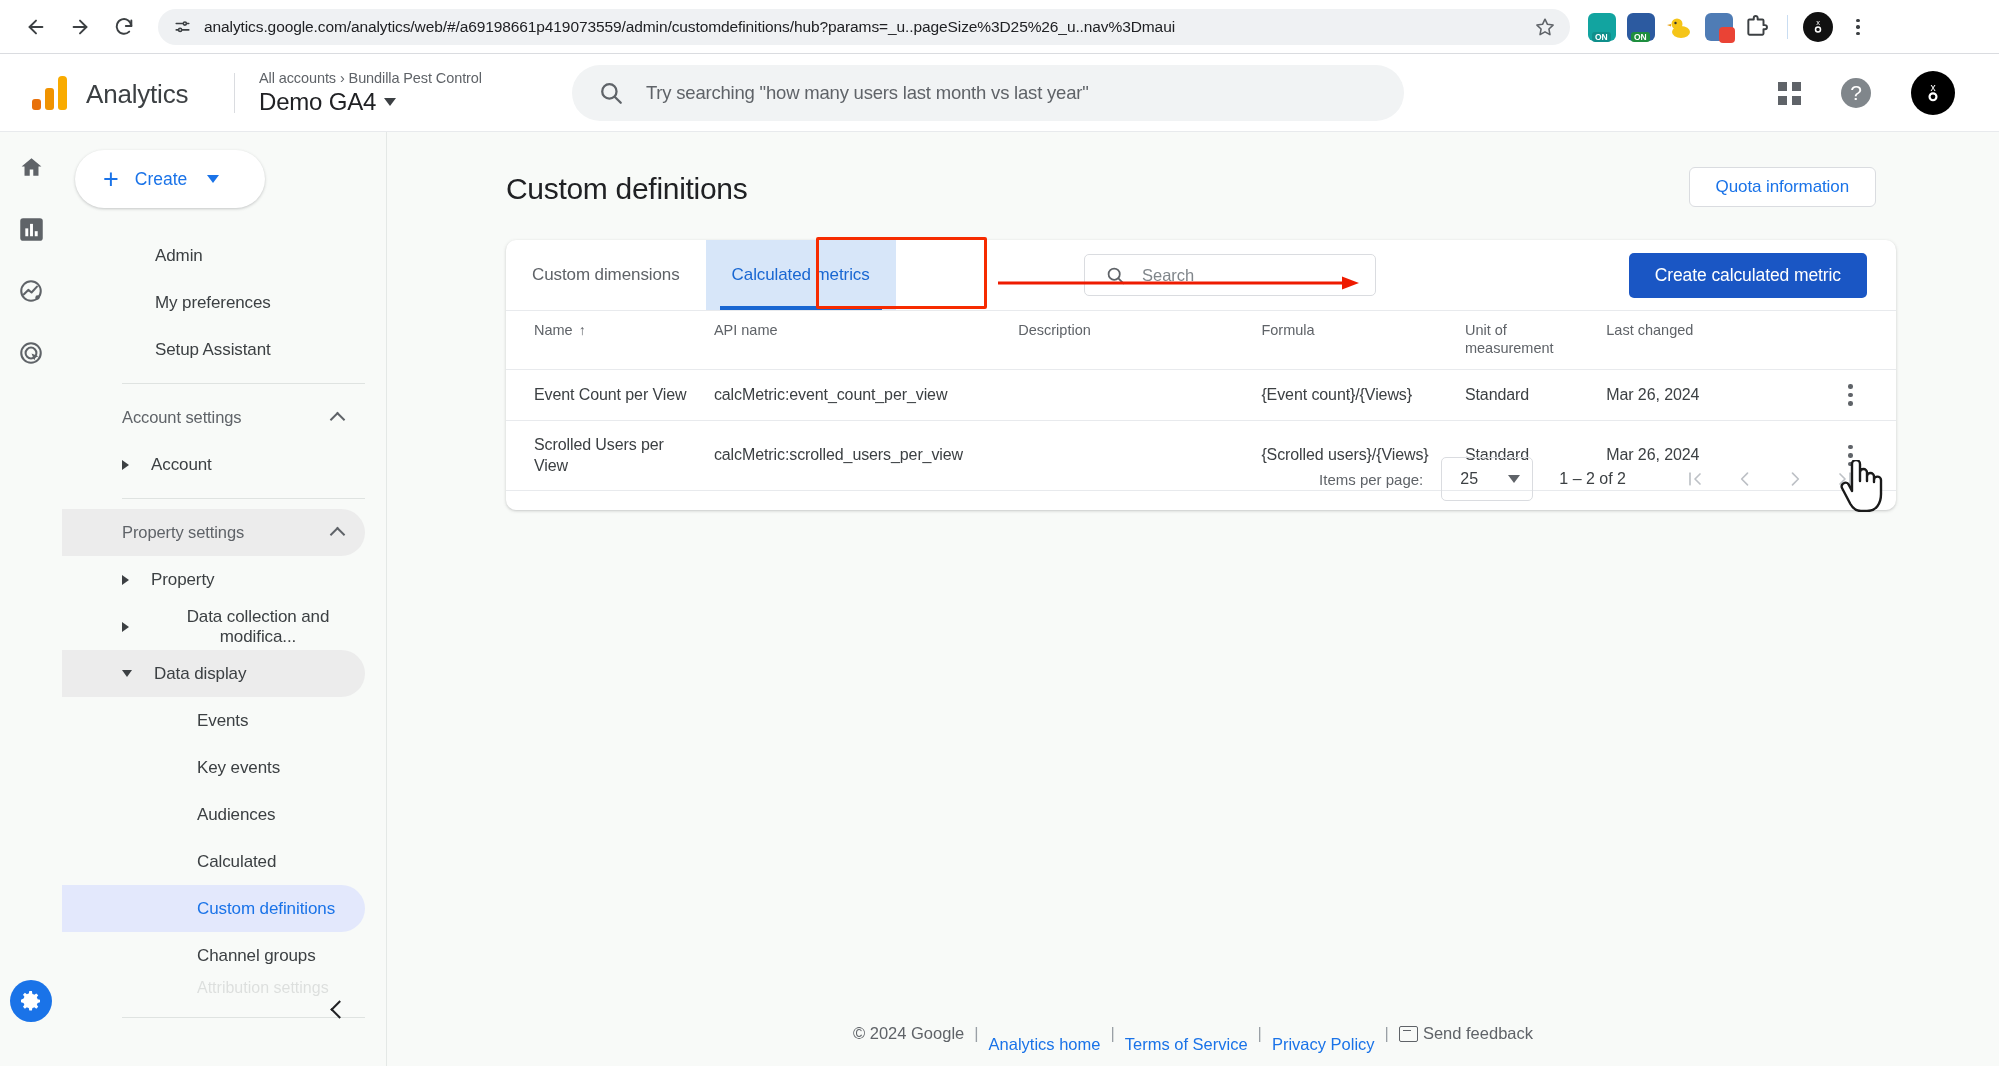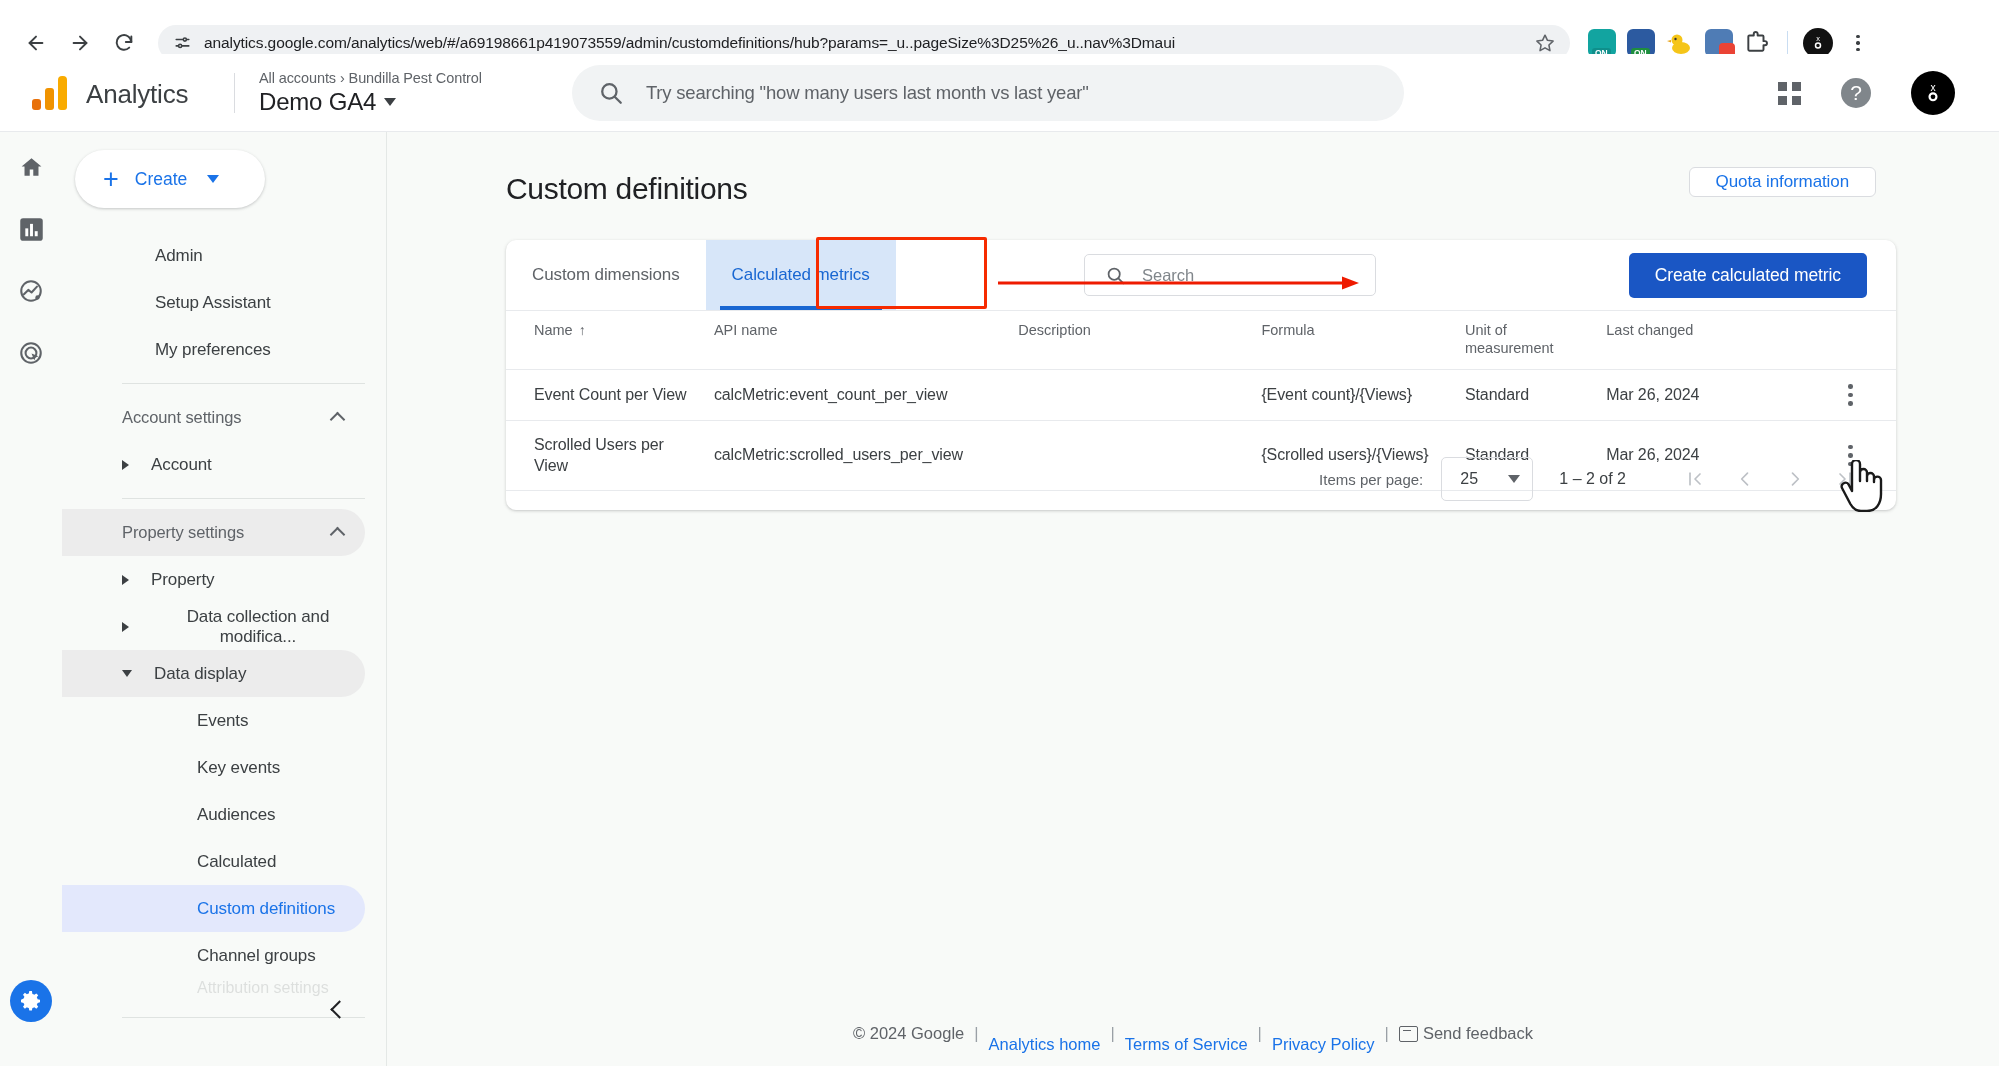--- a/index.html
+++ b/index.html
@@ -4,21 +4,21 @@
 <style>
   * { box-sizing: border-box; margin: 0; padding: 0; }
   html, body {
     width: 1999px; height: 1066px;
     font-family: "Liberation Sans", sans-serif;
     background: #fff; overflow: hidden;
   }
 
   
   .browser-bar {
-    position: absolute; left: 0; top: 16px; width: 1999px; height: 54px;
+    position: absolute; left: 0; top: 0; width: 1999px; height: 54px;
     background: #ffffff; display: flex; align-items: center;
     padding: 0 16px; gap: 4px;
   }
   .browser-bar::after {
     content: ""; position: absolute; left: 0; bottom: 0; width: 100%;
     height: 1px; background: #dadce0;
   }
   .nav-btn {
     width: 40px; height: 40px; display: flex; align-items: center;
     justify-content: center; border-radius: 50%; color: #5f6368;
@@ -154,21 +154,21 @@
   
   .main {
     position: absolute; left: 387px; top: 132px; width: 1612px; height: 934px;
     background: #f8faf8; overflow: hidden;
   }
   .page-title {
     position: absolute; left: 119px; top: 40px; font-size: 30px;
     color: #202124; letter-spacing: -0.3px;
   }
   .quota-btn {
-    position: absolute; right: 123px; top: 35px; padding: 0 26px; height: 30px;
+    position: absolute; right: 123px; top: 35px; padding: 0 26px; height: 40px;
     border: 1px solid #dadce0; border-radius: 6px; background: #fff;
     color: #1a73e8; font-size: 17px; font-weight: 500;
     display: flex; align-items: center; letter-spacing: -0.1px;
   }
   .card {
     position: absolute; left: 119px; top: 108px; width: 1390px; height: 270px;
     background: #fff; border-radius: 10px; box-shadow: 0 1px 2px rgba(60,64,67,.16), 0 1px 3px 1px rgba(60,64,67,.08);
   }
   .tabrow { position: relative; height: 71px; border-bottom: 1px solid #e8eaed; display: flex; align-items: stretch; }
   .tab {
@@ -409,24 +409,24 @@
     <span class="plus">+</span>
     <span class="lbl">Create</span>
     <span class="caret"></span>
   </div>
 
   <div class="nav-list">
     <div class="nav-item">
       <span>Admin</span>
     </div>
     <div class="nav-item">
+      <span>My preferences</span>
+    </div>
+    <div class="nav-item">
       <span>Setup Assistant</span>
-    </div>
-    <div class="nav-item">
-      <span>My preferences</span>
     </div>
 
     <div class="nav-sep"></div>
 
     <div class="nav-item group" style="padding-left:60px">
       <span>Account settings</span>
       <span class="chev-up"></span>
     </div>
     <div class="nav-item indent-arrow">
       <span class="tri-right"></span>

